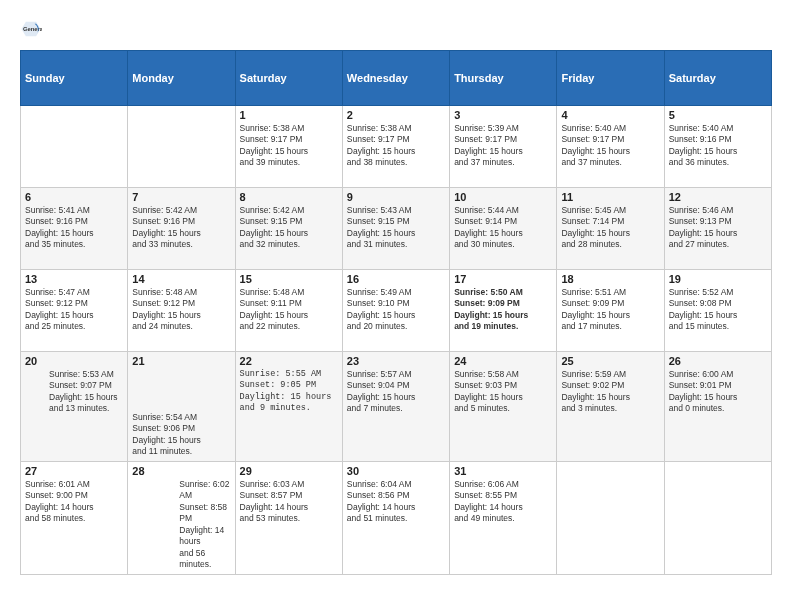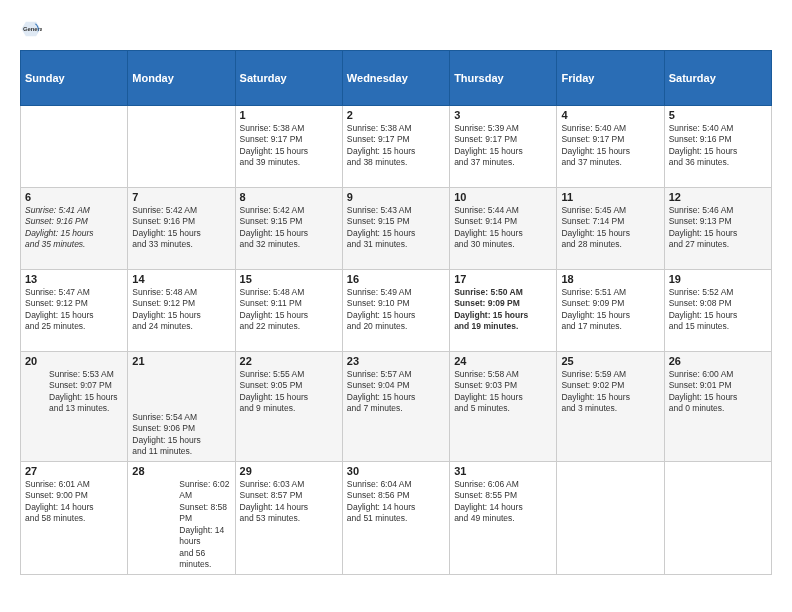--- a/index.html
+++ b/index.html
@@ -160,21 +160,21 @@
             <span class="day-num">5</span>
             <div class="day-info" style="white-space: pre-line;">Sunrise: 5:40 AM
 Sunset: 9:16 PM
 Daylight: 15 hours
 and 36 minutes.</div>
           </td>
         </tr>
         <tr>
           <td>
             <span class="day-num">6</span>
-            <div class="day-info" style="white-space: pre-line; font-style: italic;">Sunrise: 5:41 AM
+            <div class="day-info" style="white-space: pre-line;">Sunrise: 5:41 AM
 Sunset: 9:16 PM
 Daylight: 15 hours
 and 35 minutes.</div>
           </td>
           <td>
             <span class="day-num">7</span>
             <div class="day-info" style="white-space: pre-line;">Sunrise: 5:42 AM
 Sunset: 9:16 PM
 Daylight: 15 hours
 and 33 minutes.</div>
@@ -276,21 +276,21 @@
           </td>
           <td>
             <span class="day-num">21</span>
             <div class="day-info" style="white-space: pre-line; margin-top: 45px;">Sunrise: 5:54 AM
 Sunset: 9:06 PM
 Daylight: 15 hours
 and 11 minutes.</div>
           </td>
           <td>
             <span class="day-num">22</span>
-            <div class="day-info" style="white-space: pre-line;">Sunrise: 5:55 AM
+            <div class="day-info" style="white-space: pre-line; font-family: Liberation Mono, monospace;">Sunrise: 5:55 AM
 Sunset: 9:05 PM
 Daylight: 15 hours
 and 9 minutes.</div>
           </td>
           <td>
             <span class="day-num">23</span>
             <div class="day-info" style="white-space: pre-line;">Sunrise: 5:57 AM
 Sunset: 9:04 PM
 Daylight: 15 hours
 and 7 minutes.</div>

